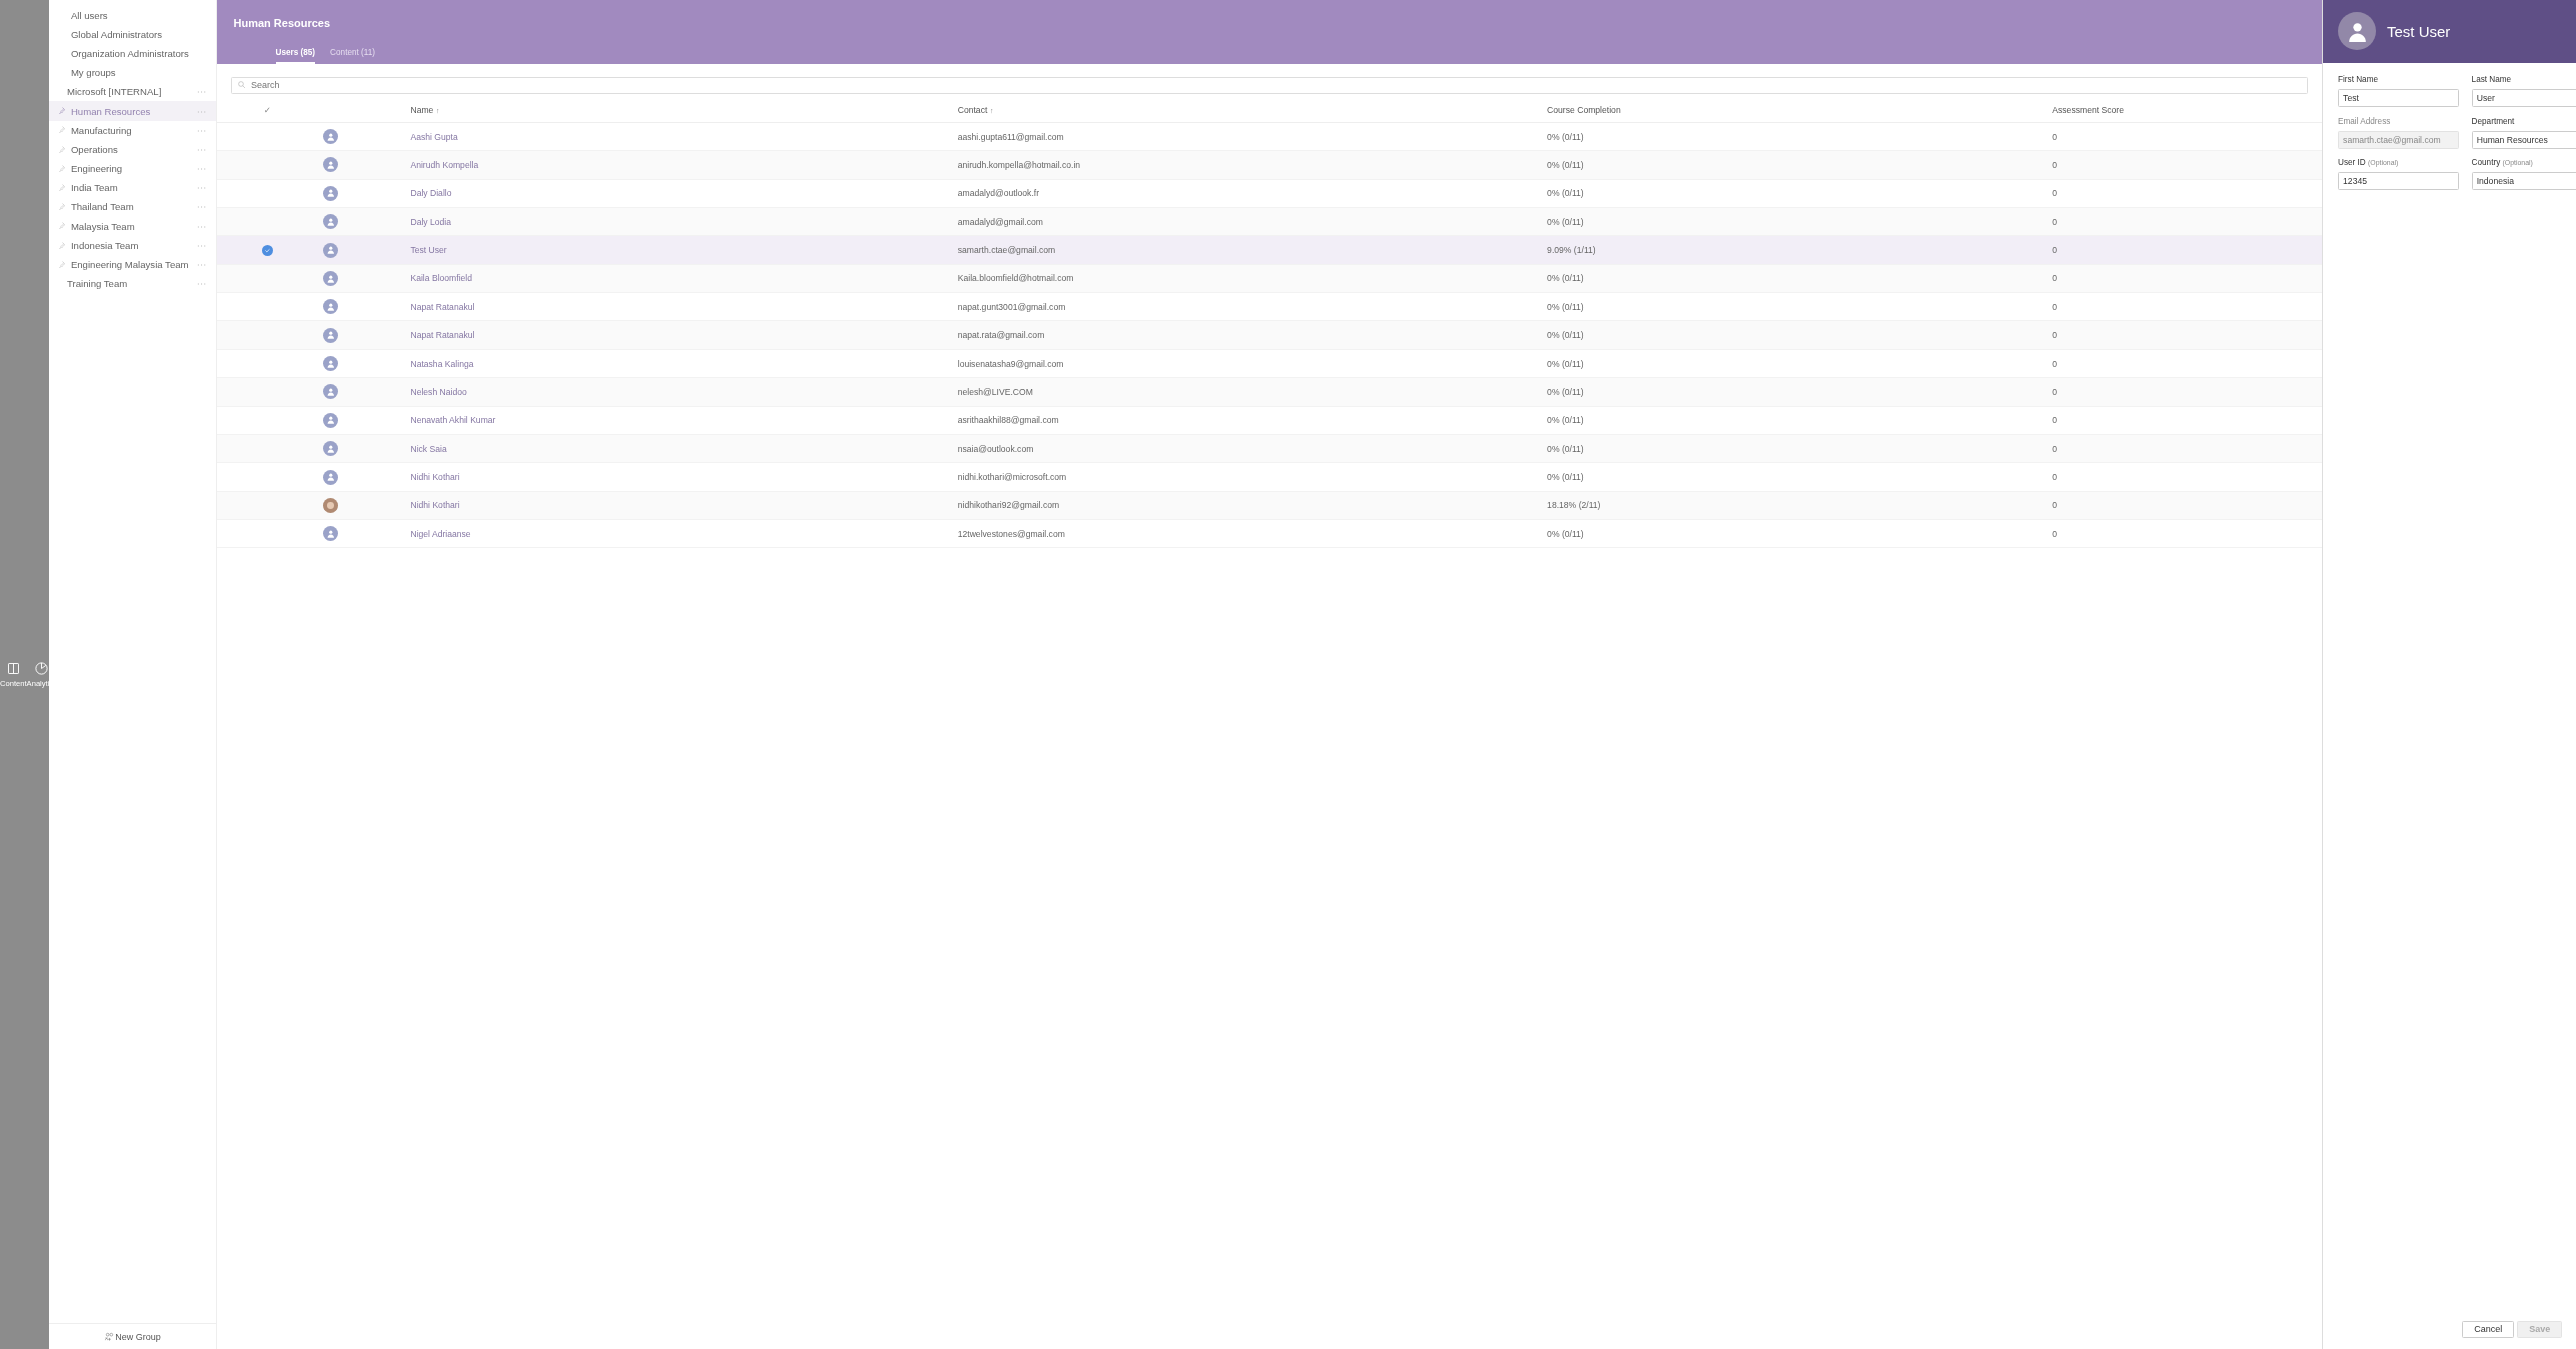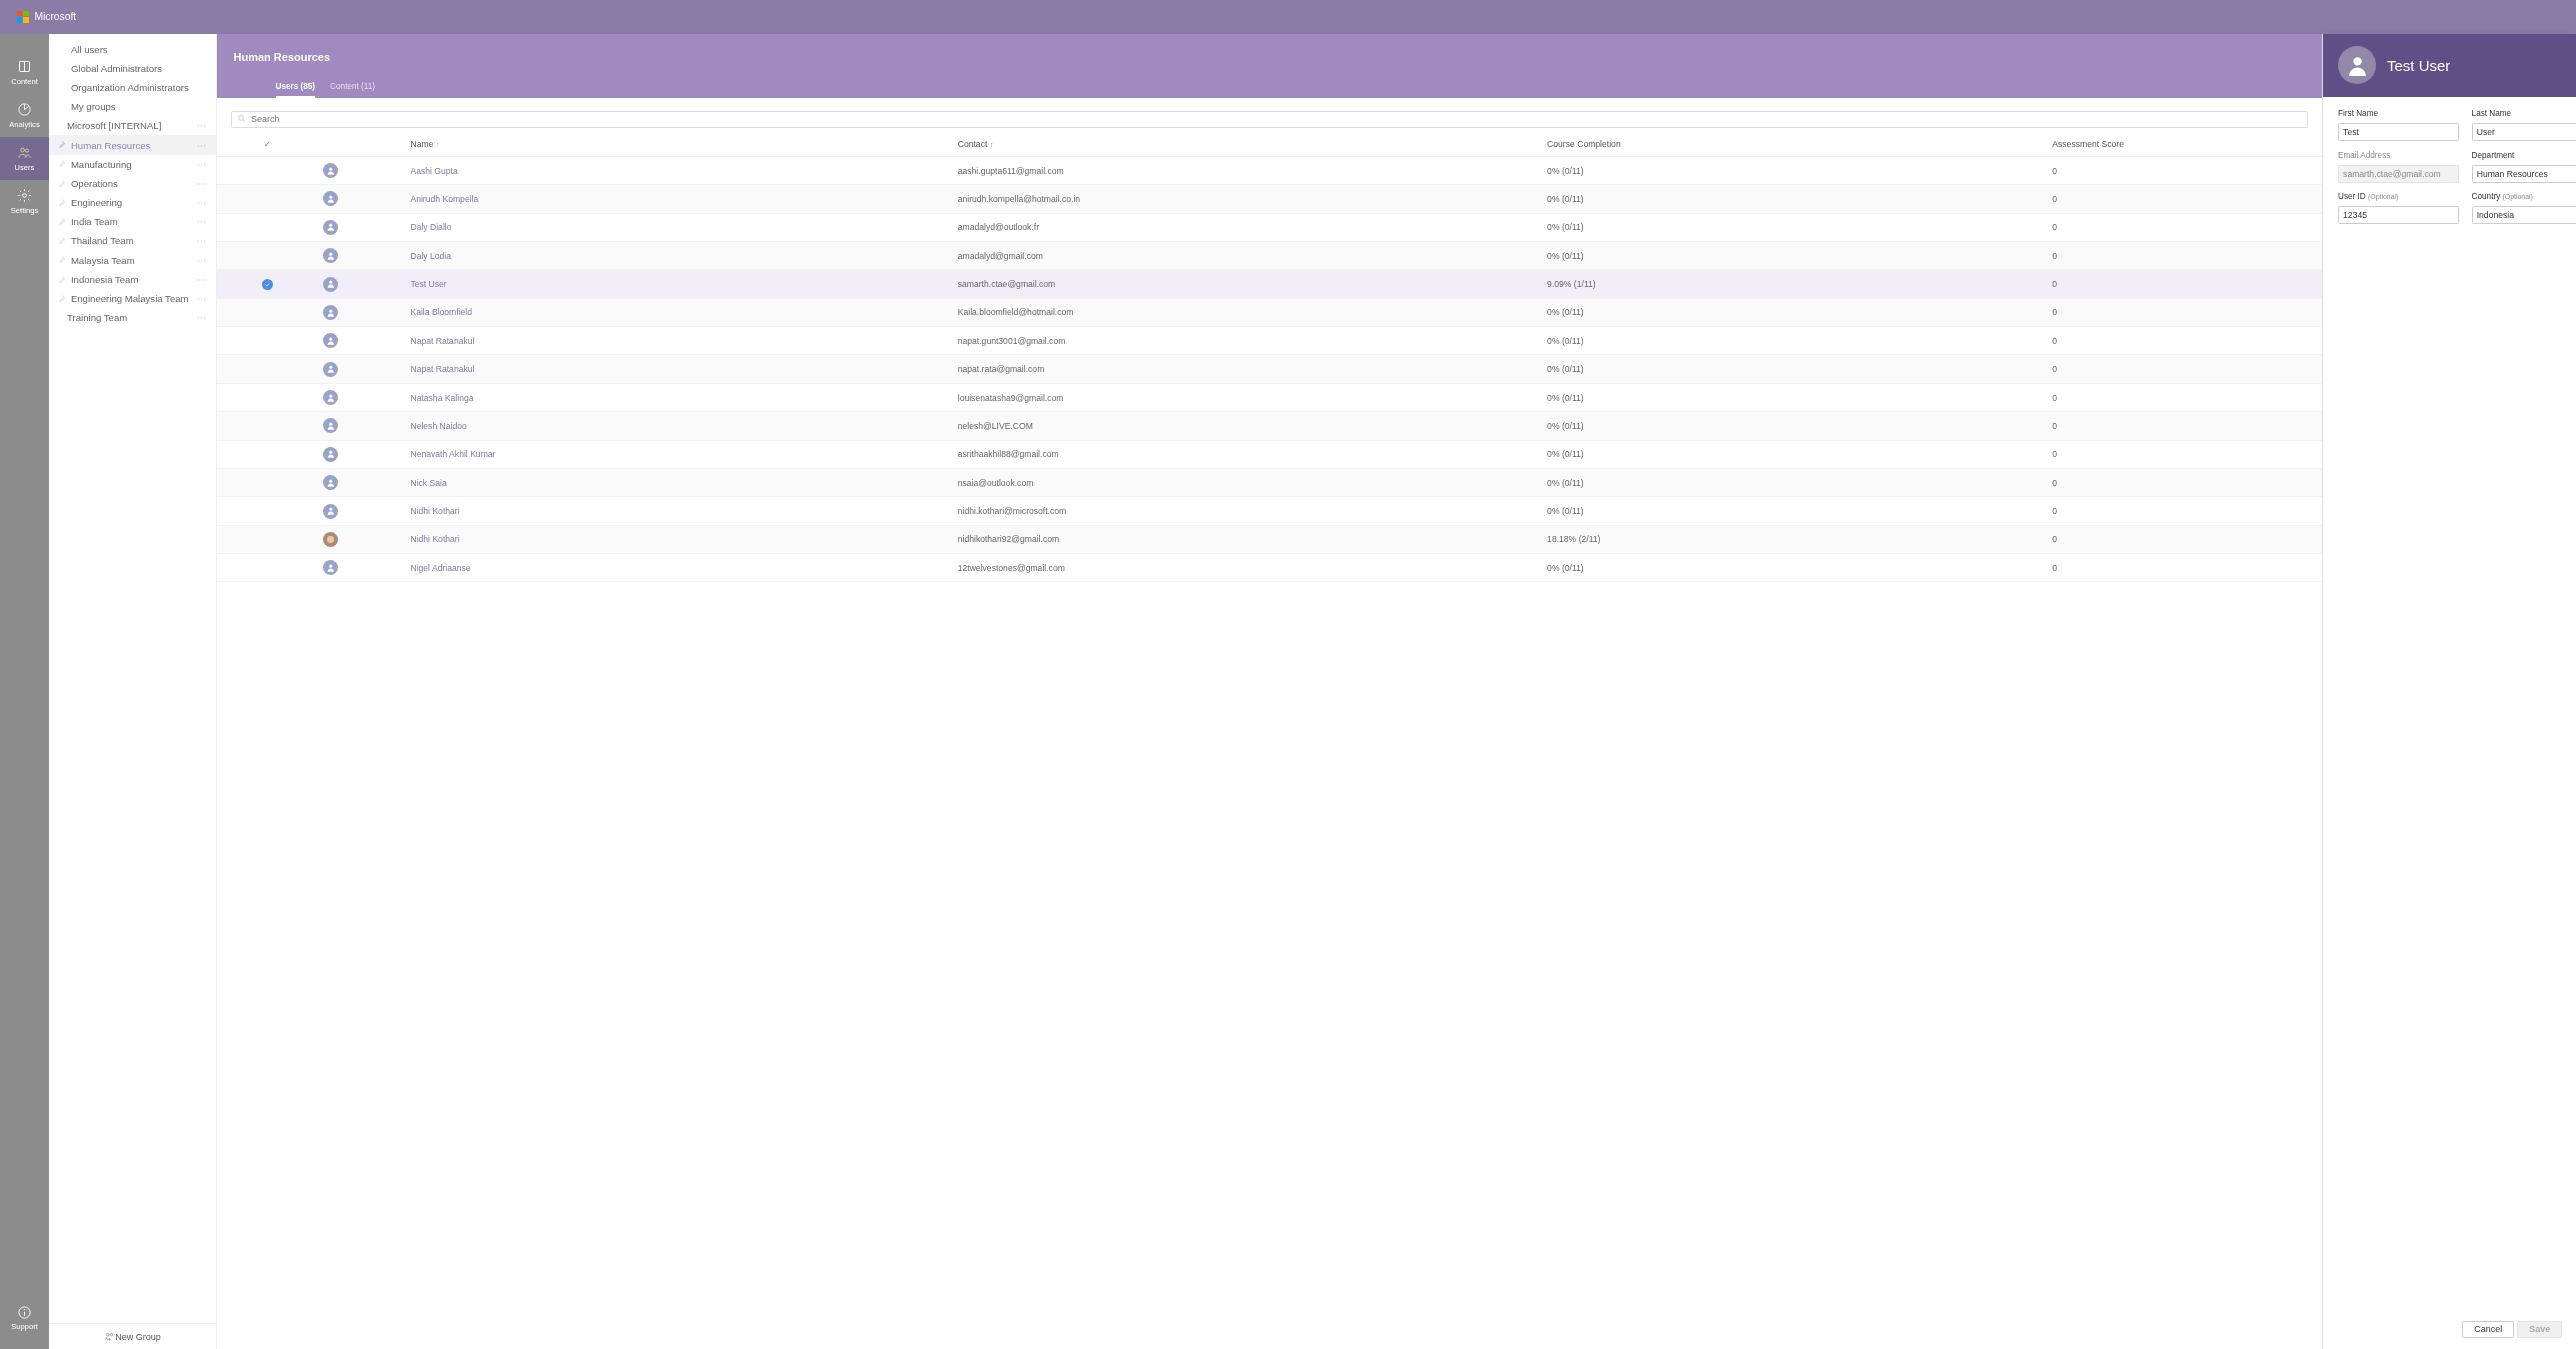--- a/index.html
+++ b/index.html
@@ -8,21 +8,21 @@
   .topbar { height: 34px; background: #8b7ba7; display: flex; align-items: center; padding: 0 16.5px; flex-shrink: 0; }
   .ms-logo { display: flex; align-items: center; gap: 5.5px; }
   .ms-logo-squares { width: 12.4px; height: 12.4px; display: grid; grid-template-columns: 1fr 1fr; grid-template-rows: 1fr 1fr; gap: 1px; }
   .ms-logo-squares span { display: block; }
   .ms-logo-squares span:nth-child(1){ background:#f25022; }
   .ms-logo-squares span:nth-child(2){ background:#7fba00; }
   .ms-logo-squares span:nth-child(3){ background:#00a4ef; }
   .ms-logo-squares span:nth-child(4){ background:#ffb900; }
   .ms-logo-text { color: #fff; font-size: 10.3px; font-weight: 400; }
   .body { flex: 1; display: flex; min-height: 0; }
-  .navrail { width: 49px; background: #8c8c8c; display: flex; flex-direction: column; align-items: center; padding-top: 17px; flex-shrink: 0; }
+  .navrail { width: 49px; background: #8c8c8c; display: flex; flex-direction: row; align-items: center; padding-top: 0; flex-shrink: 0; }
   .navrail-item { width: 100%; padding: 8.2px 0; text-align: center; color: #fff; font-size: 7.6px; cursor: pointer; }
   .navrail-item svg { width: 15px; height: 15px; margin: 0 auto 2.7px; display: block; stroke: #fff; fill: none; stroke-width: 1.5; }
   .navrail-item.active { background: #766a91; }
   .navrail-item.active svg { stroke: #d9c89e; }
   .navrail-spacer { flex: 1; }
   .sidebar { width: 168px; background: #fff; border-right: 0.7px solid #eee; flex-shrink: 0; display: flex; flex-direction: column; }
   .sidebar-list { flex: 1; overflow-y: auto; padding-top: 5.5px; }
   .sidebar-item { display: flex; align-items: center; padding: 4.1px 8.2px; font-size: 9.6px; color: #666; cursor: pointer; position: relative; }
   .sidebar-item.selected { color: #9383af; background: #f3f1f6; }
   .sidebar-item.child { padding-left: 18px; }
@@ -84,31 +84,20 @@
   .field .select-wrap::after { content: ""; position: absolute; right: 5.5px; top: 50%; width: 0; height: 0; border-left: 2.7px solid transparent; border-right: 2.7px solid transparent; border-top: 3.4px solid #666; transform: translateY(-50%); pointer-events: none; }
   .field select { appearance:none; -webkit-appearance:none; width:100%; padding-right:15px; }
   .sidepanel-footer { padding: 8.2px 13.7px 11px; display: flex; justify-content: flex-end; gap: 3px; }
   .btn { font-size: 9px; padding: 2.7px 11px; border-radius: 1.4px; cursor: pointer; border: 0.7px solid #ccc; background: #fff; color: #333; }
   .btn.disabled { background: #f0f0f0; color: #aaa; border-color: #e3e3e3; cursor: default; font-weight: bold; }
 </style>
 </head>
 <body>
 
 <div class="app">
-  <div class="topbar">
-    <div class="ms-logo">
-      <div class="ms-logo-squares">
-          <span></span>
-          <span></span>
-          <span></span>
-          <span></span>
-        </div>
-      <div class="ms-logo-text">Microsoft</div>
-    </div>
-  </div>
 
   <div class="body">
 
     <div class="navrail">
       <div class="navrail-item">
         <svg viewBox="0 0 24 24">
             <rect x="4" y="4" width="16" height="16" rx="1"></rect>
             <line x1="12" y1="4" x2="12" y2="20"></line>
           </svg>
         <div>Content</div>

